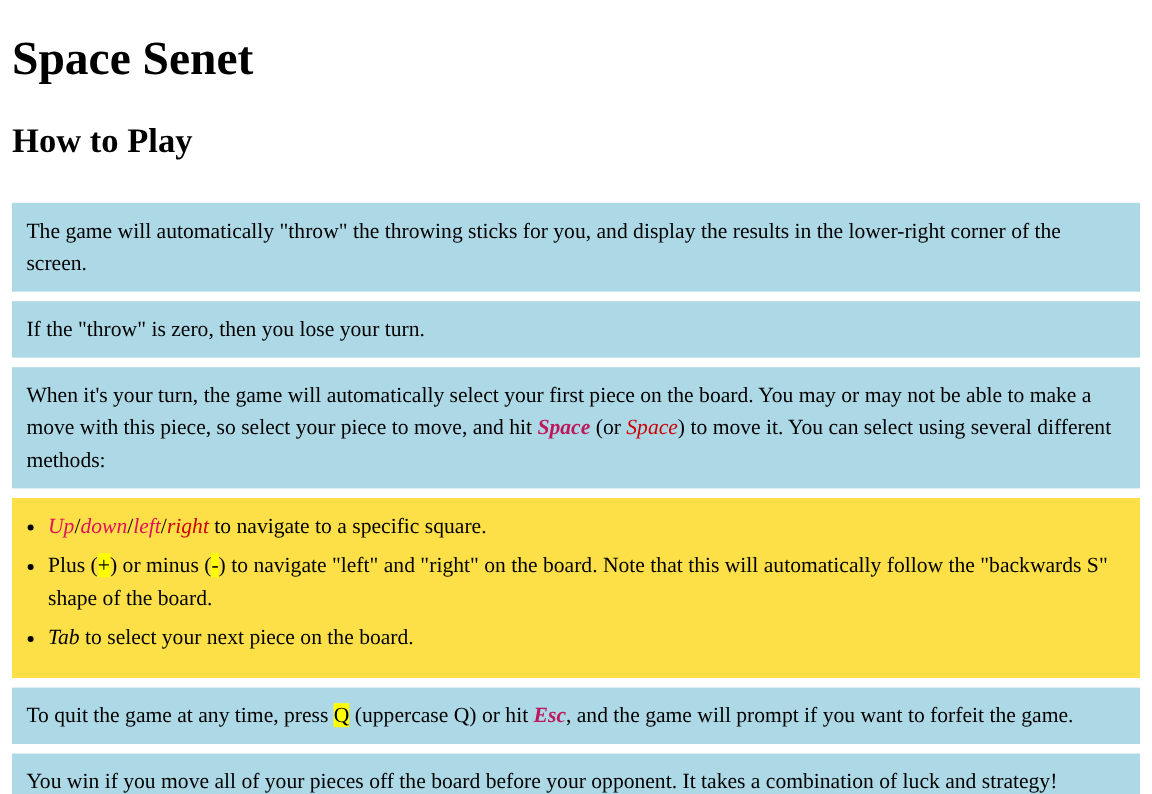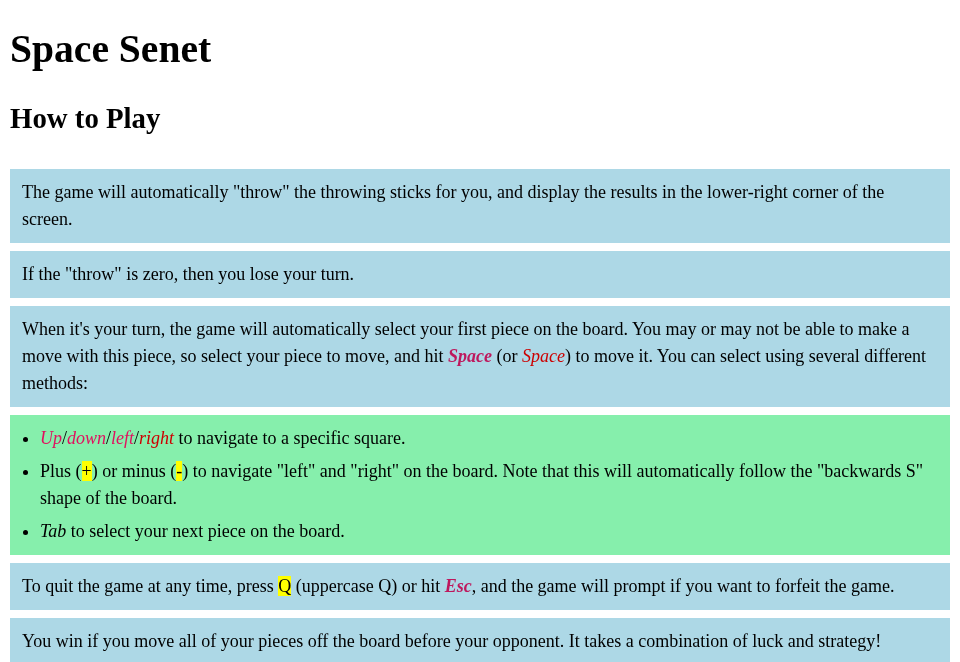--- a/index.html
+++ b/index.html
@@ -31,22 +31,22 @@
       margin-bottom: 28px;
     }
 
     .info-block {
       background-color: #add8e6;
       padding: 10px 12px;
       margin-bottom: 8px;
     }
 
     .info-block-green {
-      background-color: #86efac;
-      padding: 10px 12px 4px 20px;
+      background-color: #fde047;
+      padding: 10px 12px 14px 20px;
       margin-bottom: 8px;
     }
 
     .info-block-green ul {
       list-style-type: disc;
       padding-left: 10px;
     }
 
     .info-block-green li {
       margin-bottom: 6px;

